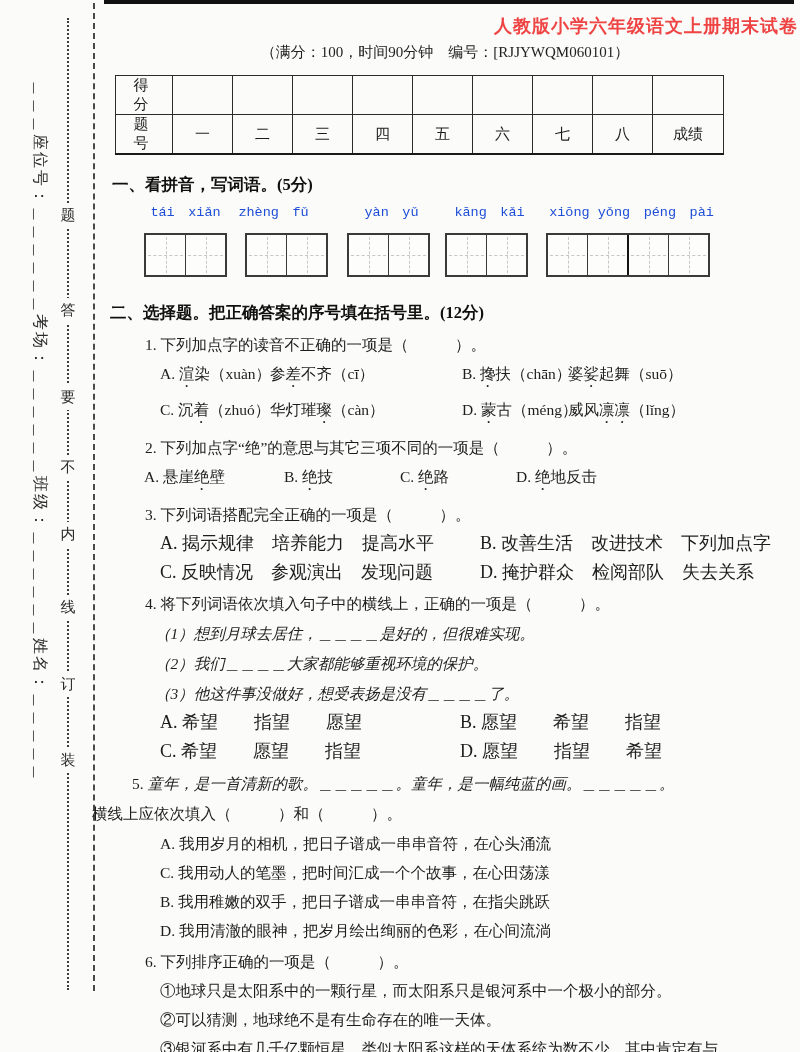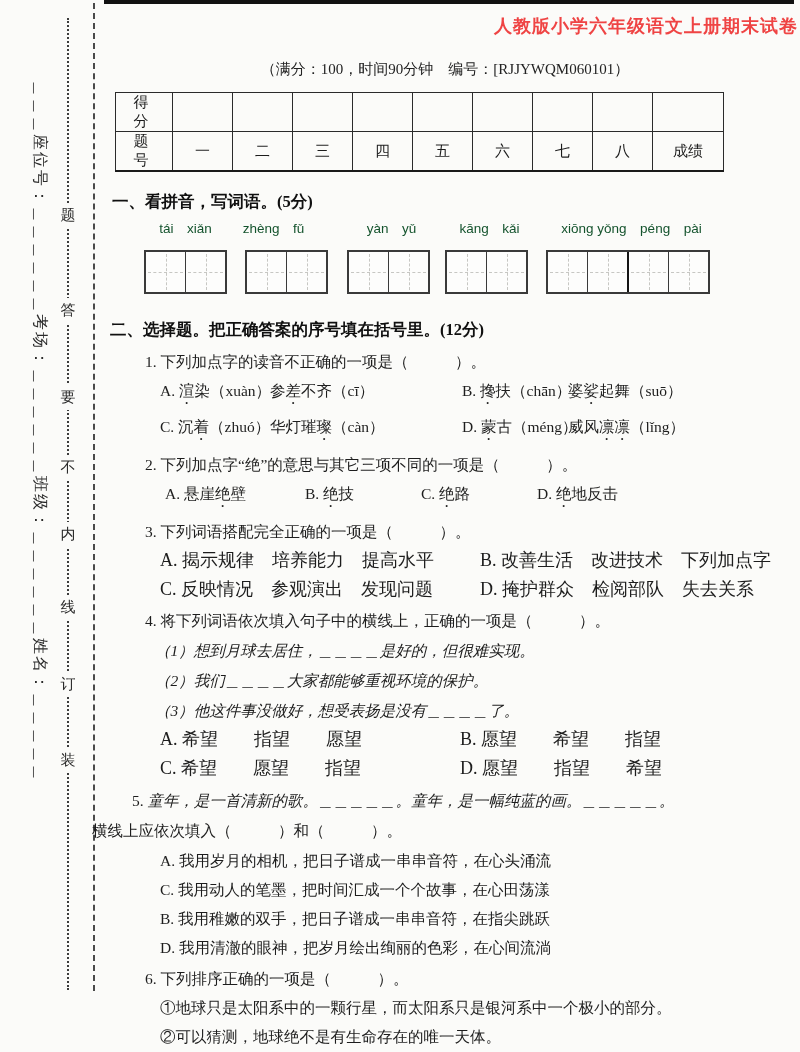--- a/index.html
+++ b/index.html
@@ -14,53 +14,53 @@
   .binding-dotted{position:absolute;left:67px;top:18px;height:972px;width:0;
     border-left:2px dotted #3c3c3c;}
   .binding-char{position:absolute;left:57px;width:22px;text-align:center;
     font-size:15px;color:#2a2a2a;background:#fbfbf9;padding:3px 0;}
   .dash-line{position:absolute;left:93px;top:3px;height:988px;width:0;
     border-left:2px dashed #4a4a4a;}
 
   
   .main{position:absolute;left:92px;top:0;width:706px;}
   .title{margin-top:14px;text-align:right;font-size:18px;font-weight:bold;letter-spacing:1px;color:#ef4444;}
-  .subtitle{margin-top:22px;text-align:center;font-size:15px;color:#222;}
+  .subtitle{margin-top:5px;text-align:center;font-size:15px;color:#222;}
 
   table.score{border-collapse:collapse;margin:13px 0 0 23px;table-layout:fixed;}
   table.score td{border:1.6px solid #2b2b2b;text-align:center;font-size:15px;color:#1c1c1c;padding:0;}
   table.score tr:first-child td{height:30px;}
   table.score tr:last-child td{height:37px;border-bottom:2.5px solid #1a1a1a;}
   td.qhead{width:56px;letter-spacing:6px;}
   td.qcol{width:59px;}
   td.scol{width:70px;}
 
   .sec-head{margin:19px 0 0 20px;font-size:16.5px;font-weight:bold;color:#101010;}
   .pinyin-row{position:relative;height:24px;margin-top:7px;
-    font-family:Liberation Sans, sans-serif;font-size:13.5px;color:#14532d;}
+    font-family:Liberation Mono, monospace;font-size:13.5px;color:#1d4ed8;}
   .pinyin-row span{position:absolute;text-align:center;white-space:nowrap;}
   .py1{left:46px;width:95px;} .py2{left:134px;width:95px;} .py3{left:252px;width:95px;}
   .py4{left:350px;width:95px;} .py5{left:452px;width:175px;}
 
   .grid-row{position:relative;height:50px;margin-top:6px;}
   .grp{position:absolute;display:flex;border:2px solid #3a3a3a;background:#fdfdfc;}
   .g1{left:52px;} .g2{left:153px;} .g3{left:255px;} .g4{left:353px;} .g5{left:454px;}
   .cell{width:39px;height:40px;border-left:1.4px solid #3a3a3a;position:relative;}
   .cell:first-child{border-left:none;}
   .cell.bold-div{border-left:2.6px solid #151515;}
   .cell::before{content:'';position:absolute;left:50%;top:2px;bottom:2px;border-left:1px dashed #c7c7c3;}
   .cell::after{content:'';position:absolute;top:50%;left:2px;right:2px;border-top:1px dashed #c7c7c3;}
 
   .stem{margin:10px 0 0 53px;font-size:15.5px;line-height:21px;}
   .stem2{margin:9px 0 0 0;font-size:15.5px;}
   .kai{font-style:italic;}
   .optline{margin:8px 0 0 68px;font-size:15.5px;line-height:21px;white-space:nowrap;}
   .grid4{display:grid;grid-template-columns:110px 192px 106px auto;margin:8px 0 0 68px;
          font-size:15.5px;line-height:21px;white-space:nowrap;}
-  .gridq2{display:grid;grid-template-columns:140px 116px 116px auto;margin:9px 0 0 73px;
+  .gridq2{display:grid;grid-template-columns:140px 116px 116px auto;margin:9px 0 0 52px;
          font-size:15.5px;white-space:nowrap;}
   .grid2{display:grid;grid-template-columns:320px auto;margin:8px 0 0 68px;
          font-size:18px;line-height:21px;white-space:nowrap;}
   .sub{margin:9px 0 0 63px;font-size:15.5px;line-height:21px;white-space:nowrap;}
   .q5line{margin:12px 0 0 40px;font-size:15.5px;white-space:nowrap;}
   .dot{-webkit-text-emphasis:filled dot;text-emphasis:filled dot;
        -webkit-text-emphasis-position:under;text-emphasis-position:under right;}
 </style>
 </head>
 <body>

